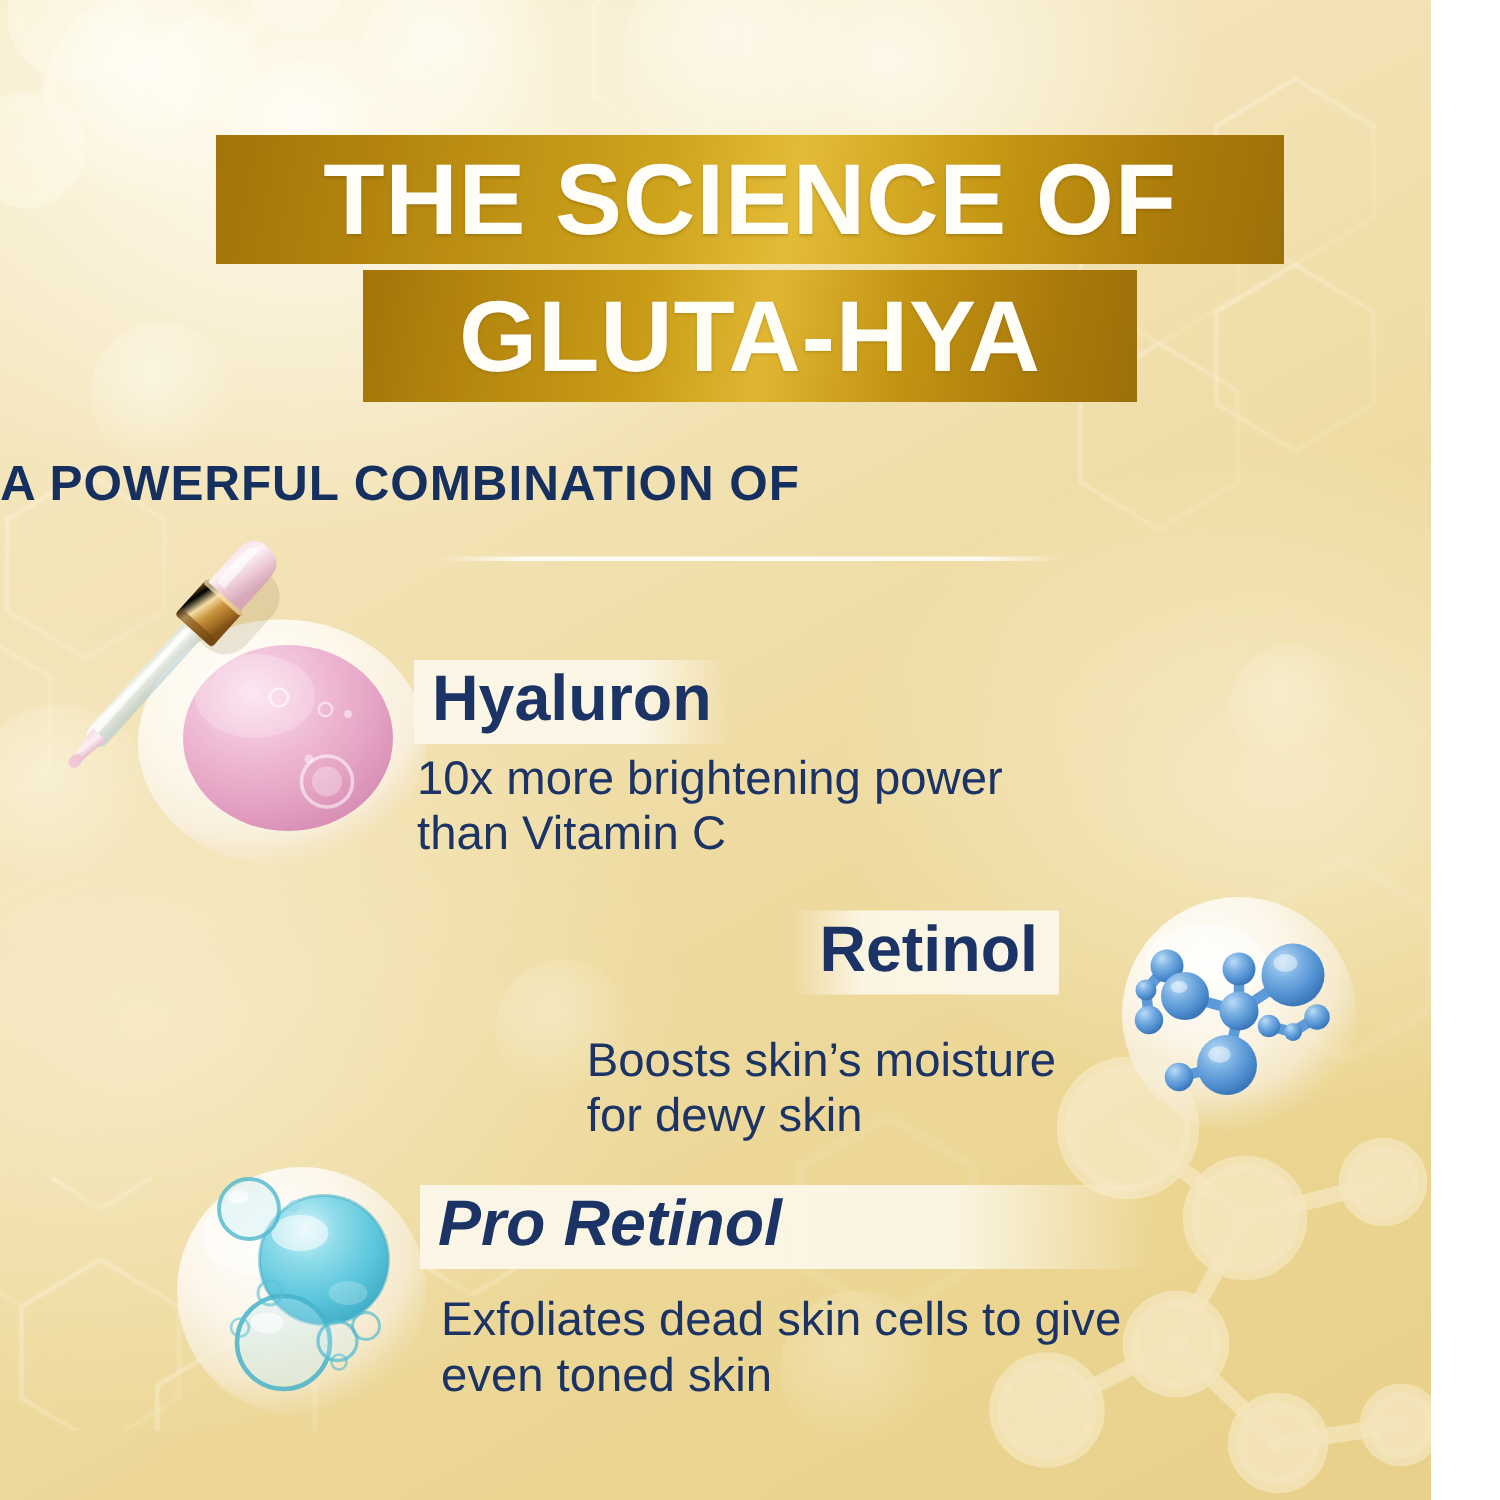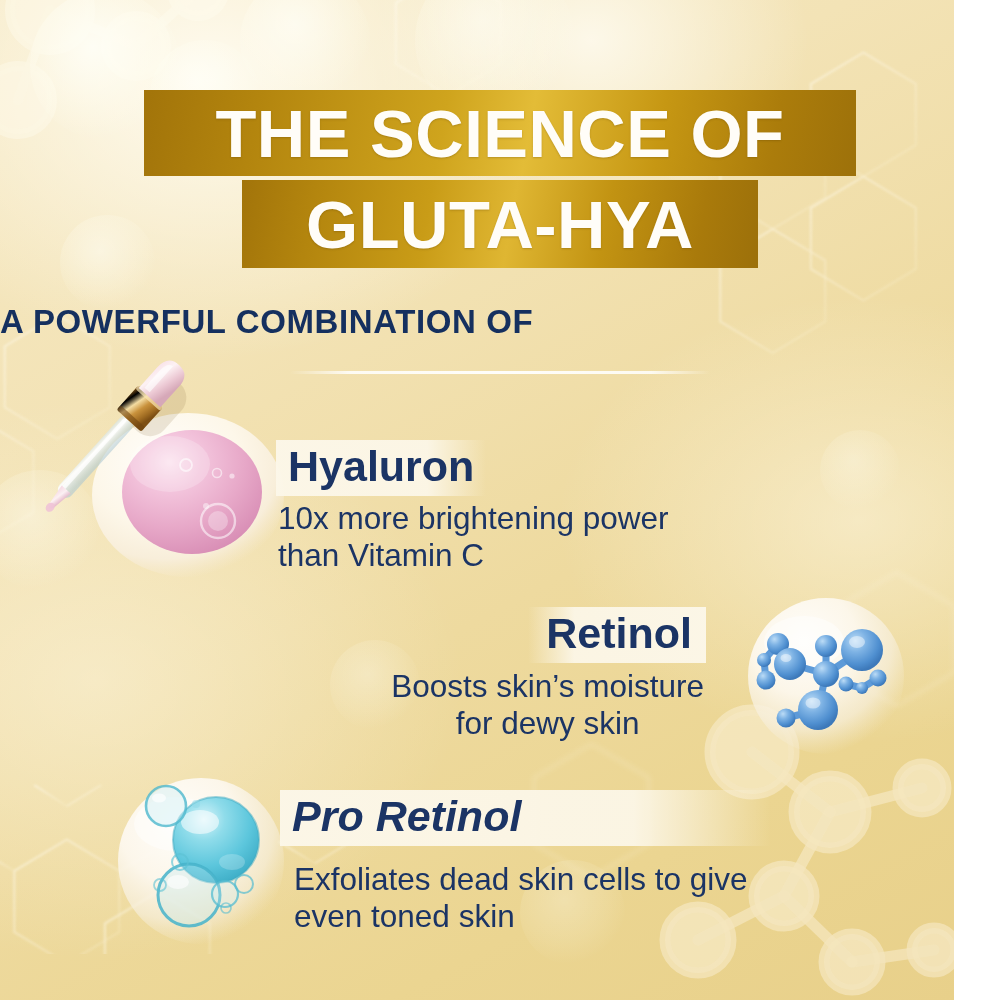--- a/index.html
+++ b/index.html
@@ -95,21 +95,21 @@
   }
 
   #glutaglow-title { left:276px; top:440px; }
   #glutaglow-desc  { left:278px; top:500px; }
 
   #hyaluron-title  {
     right:248px; top:607px;
     padding:2px 14px 5px 18px;
     background:linear-gradient(270deg, rgba(252,247,233,.96) 0%, rgba(252,247,233,.93) 74%, rgba(252,247,233,0) 100%);
   }
-  #hyaluron-desc   { right:250px; top:668px; text-align:center;margin-left:24px; }
+  #hyaluron-desc   { right:250px; top:688px; text-align:left;margin-left:24px; }
 
   #retinol-title   { left:280px; top:790px; padding-right:250px;font-style:italic; }
   #retinol-desc    { left:294px; top:849px;margin-top:12px; }
 
   
   .art { position:absolute; }
 </style>
 </head>
 <body>
 

